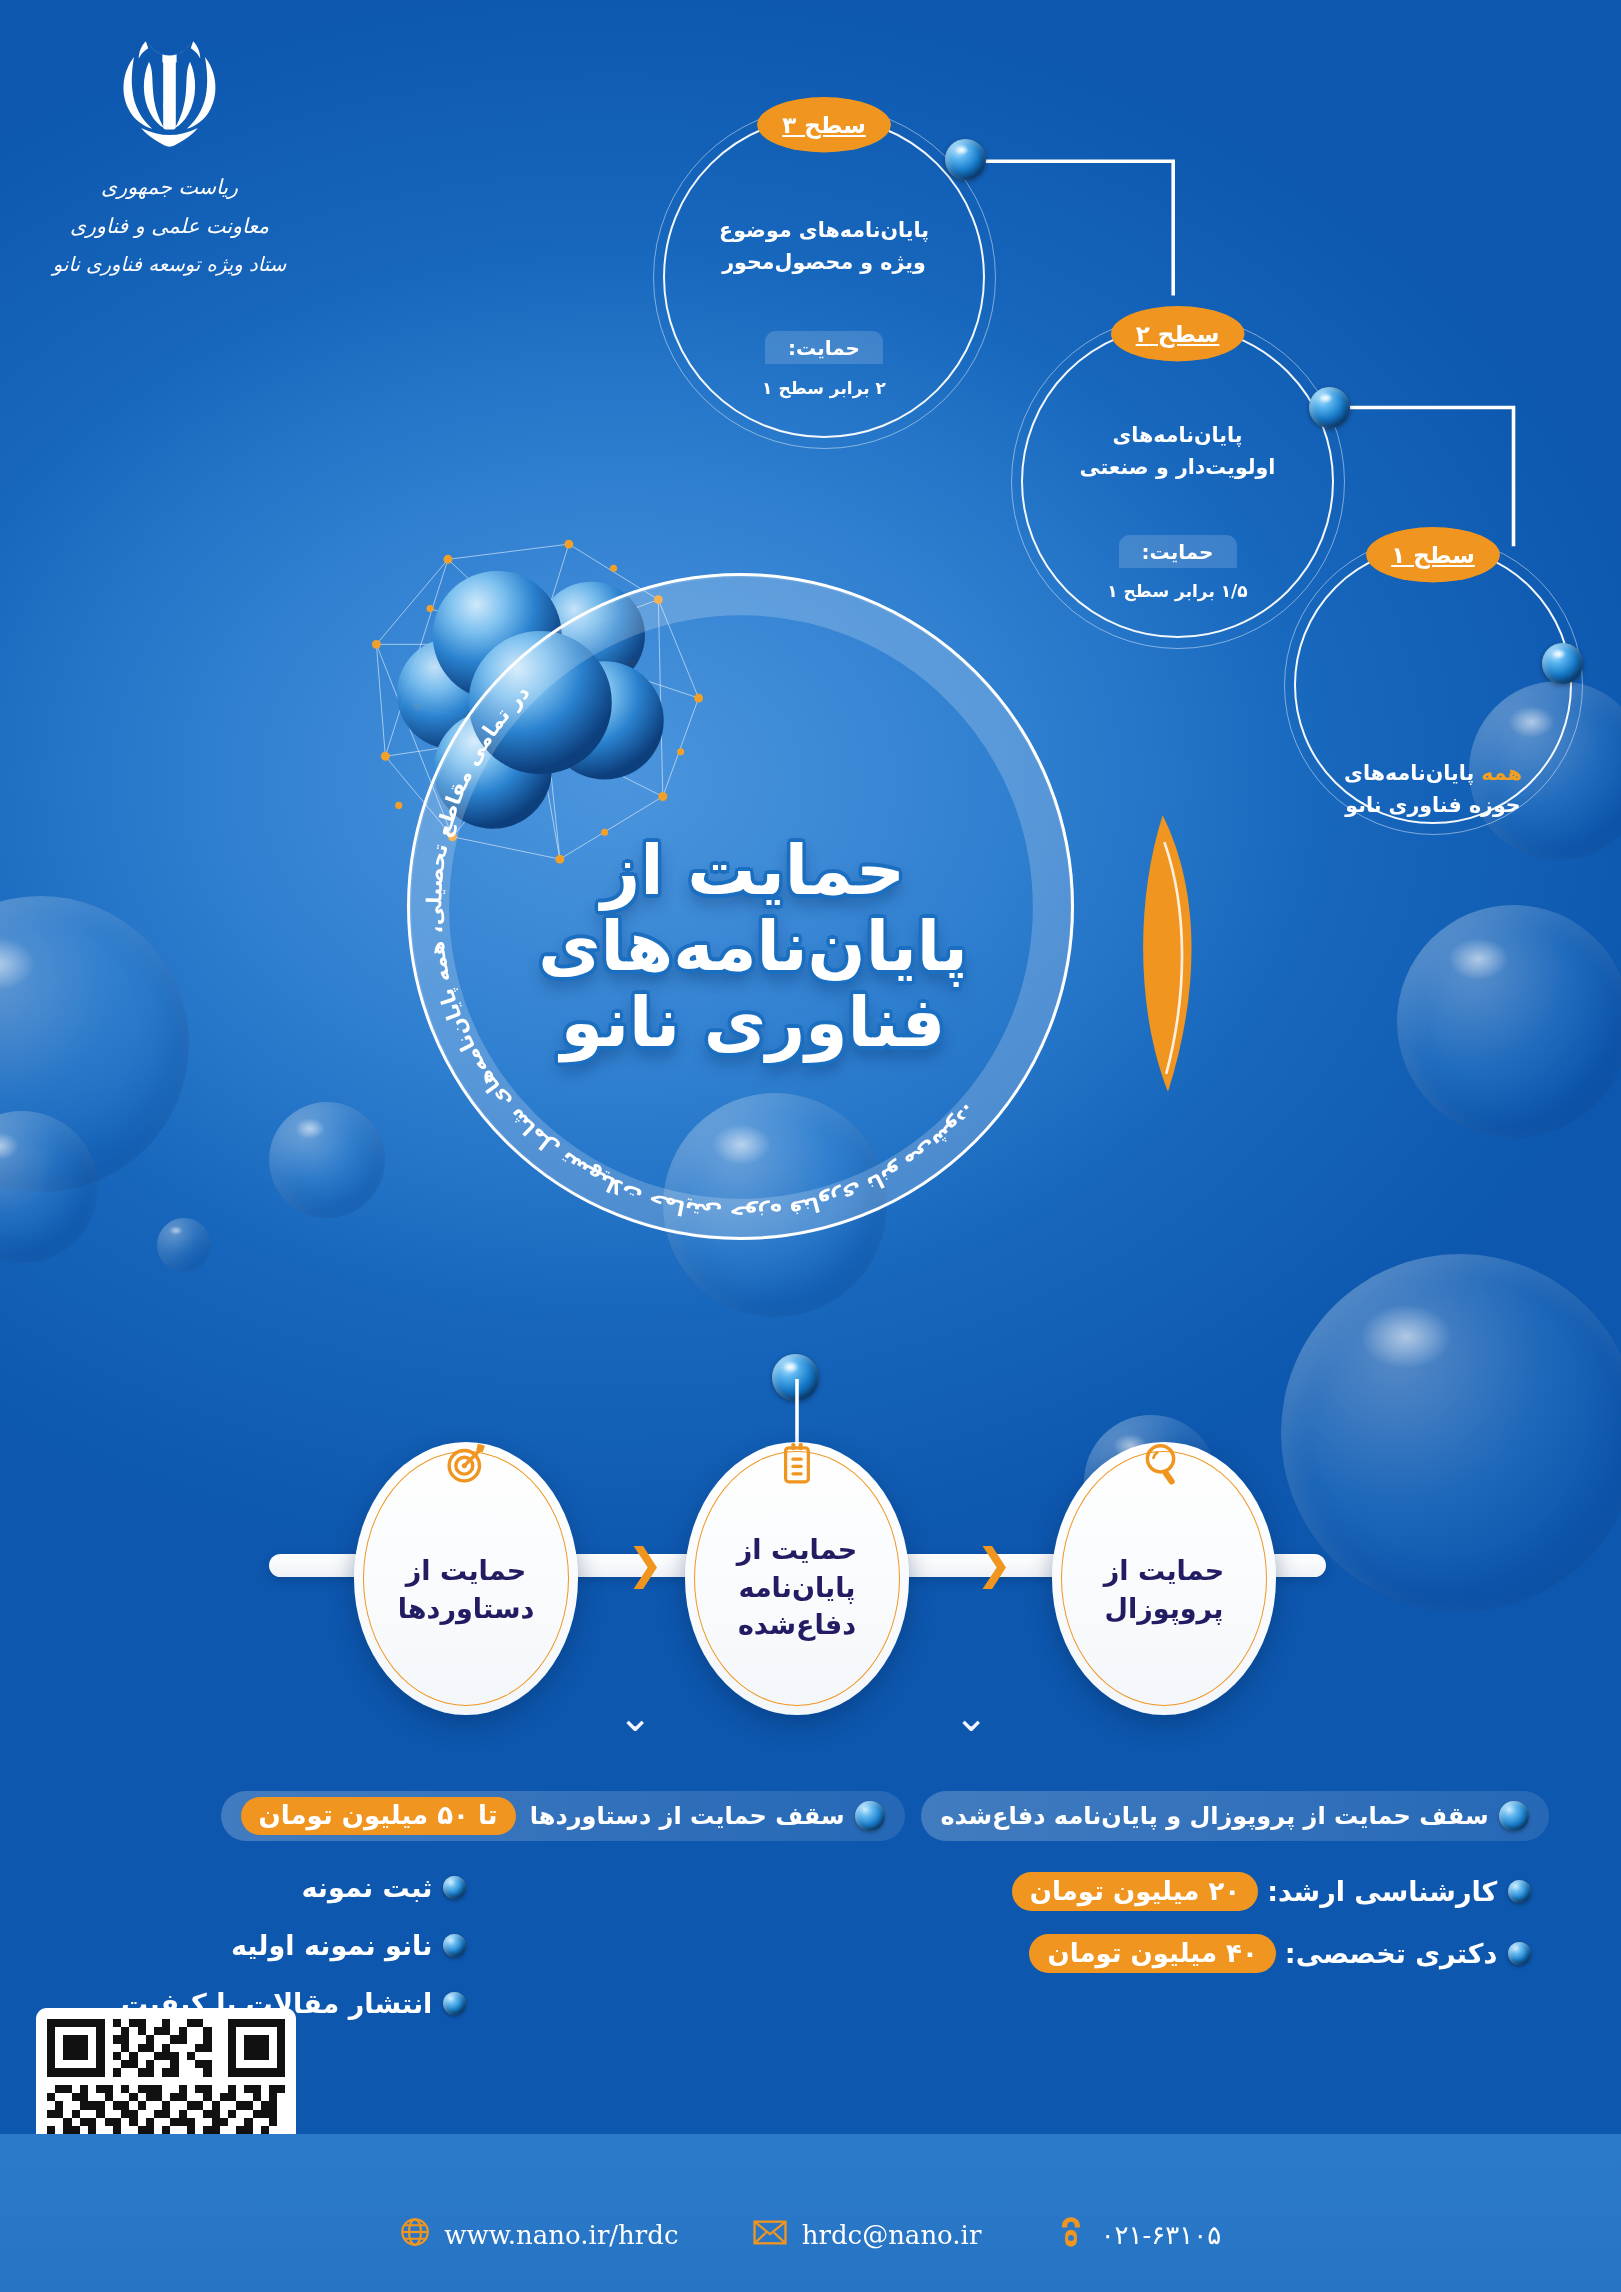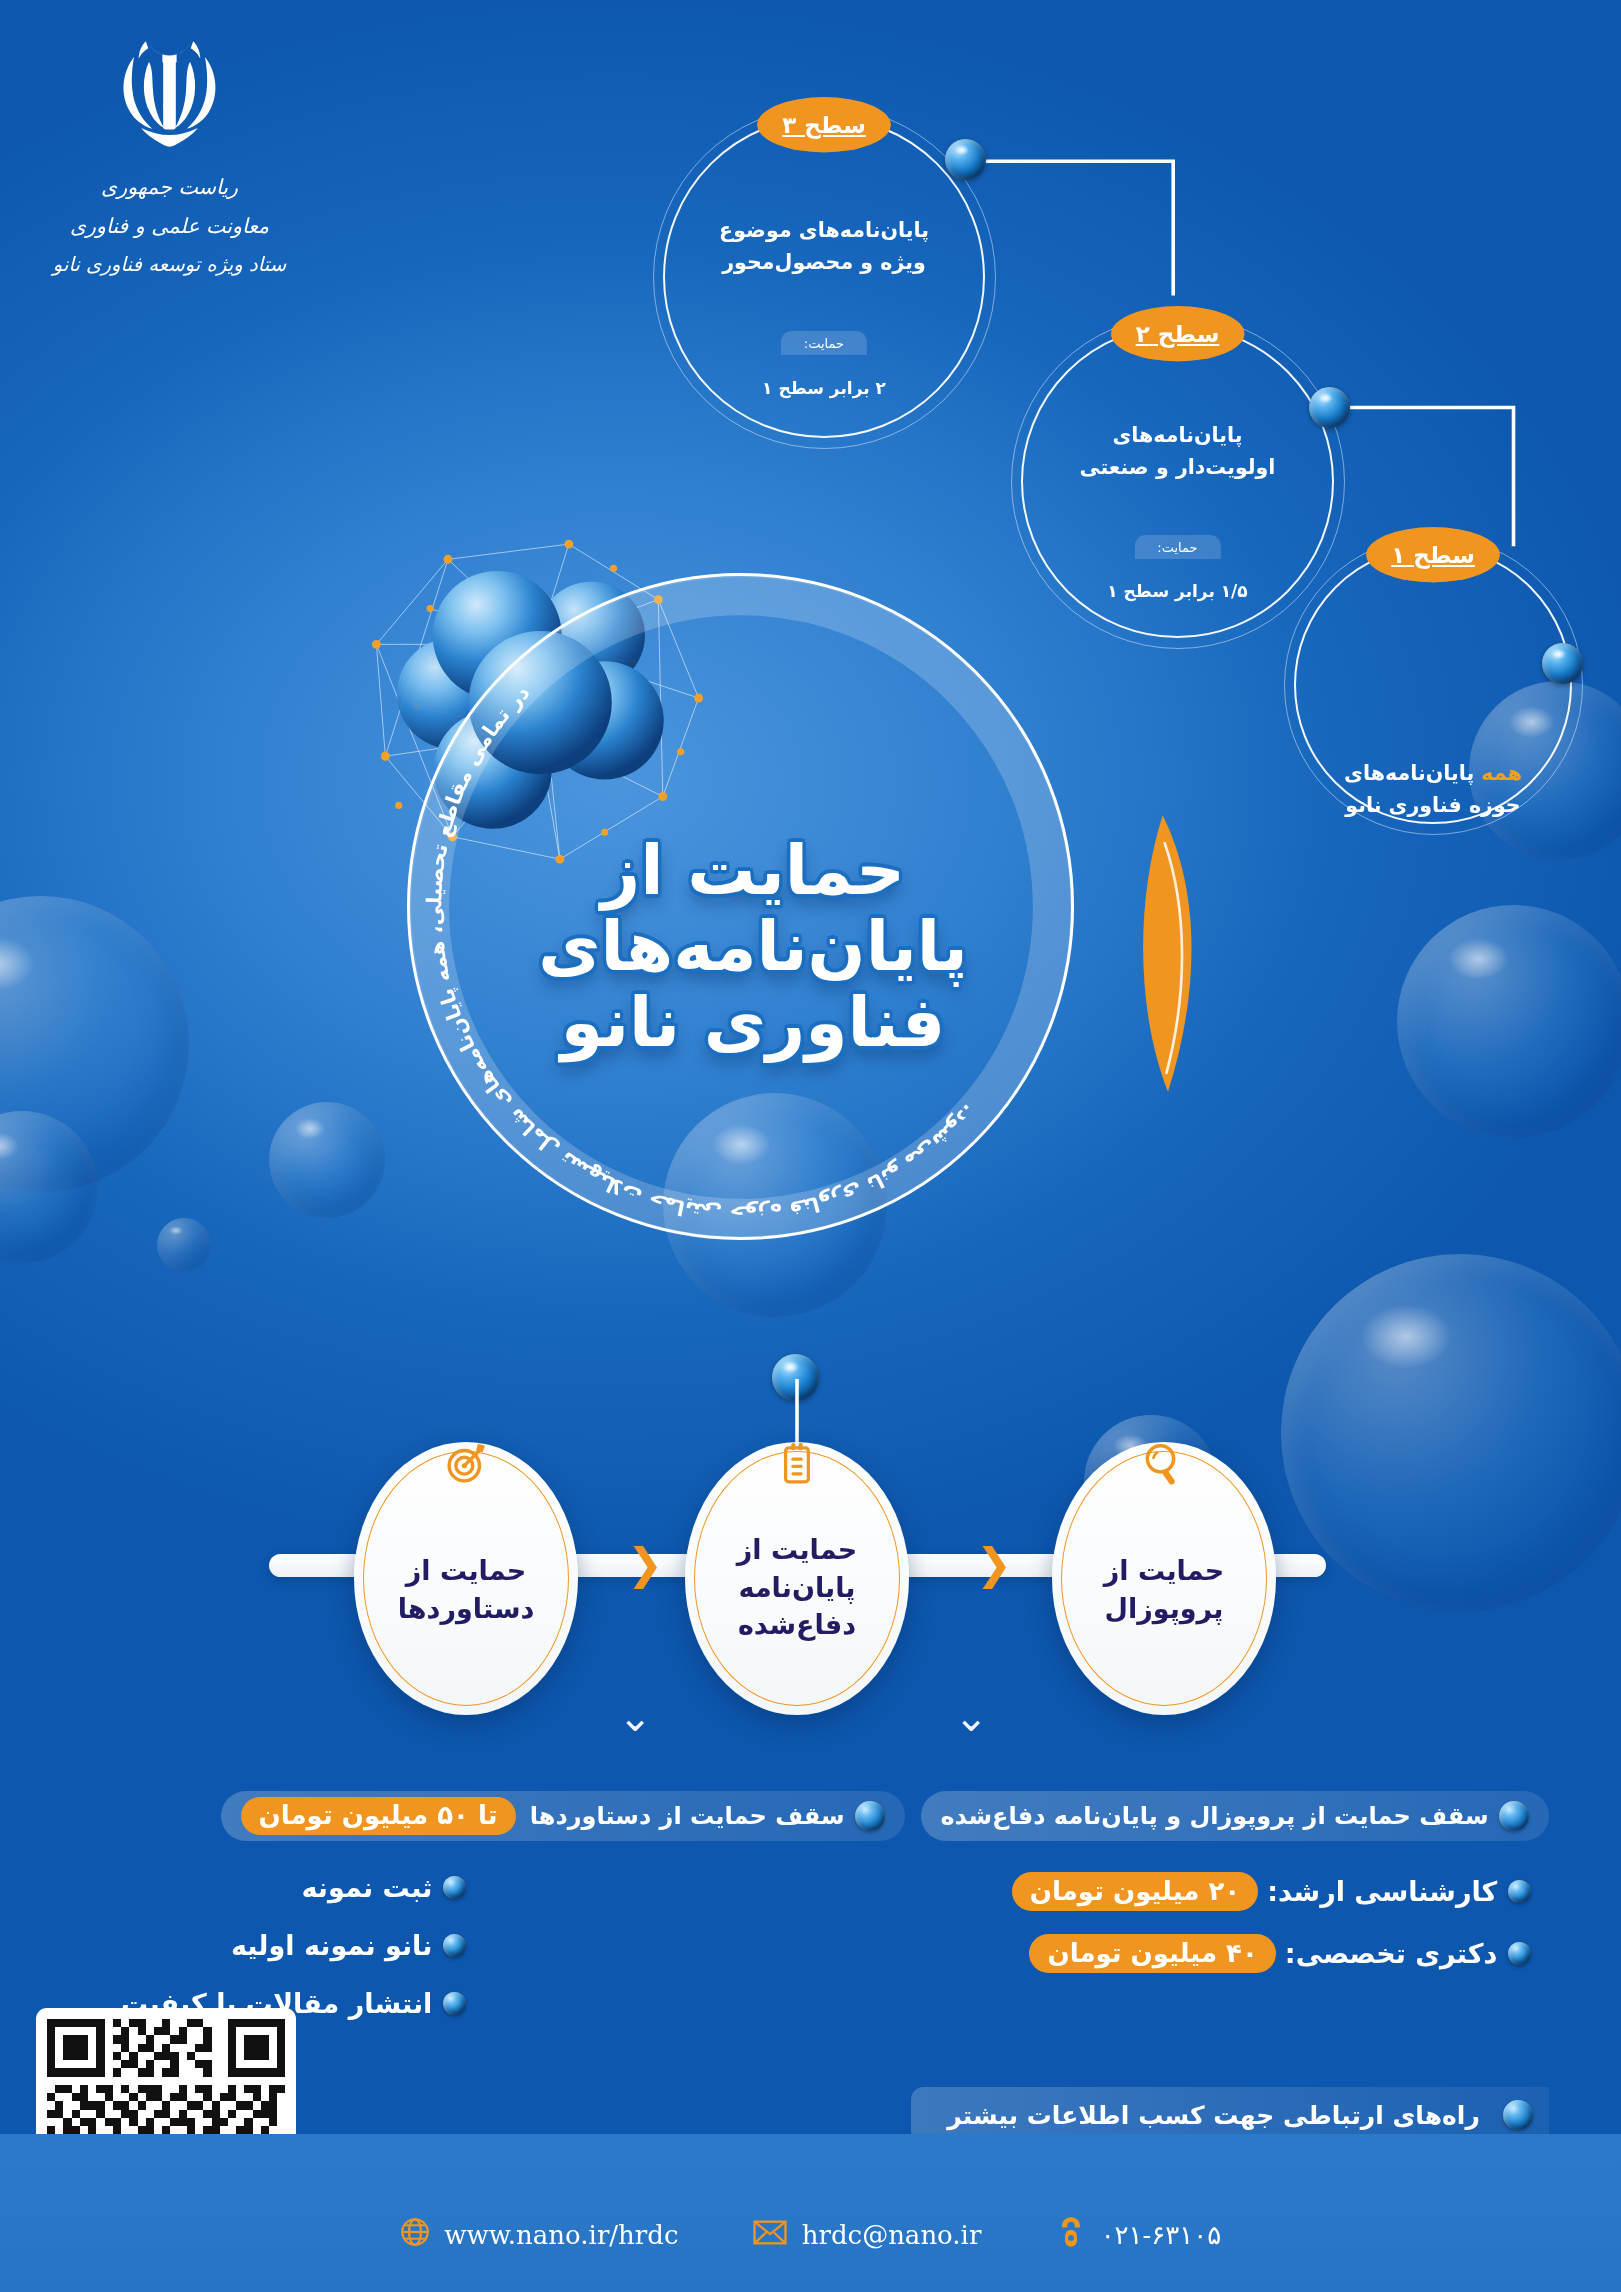--- a/index.html
+++ b/index.html
@@ -48,21 +48,21 @@
   .lvl .badge{
         position:absolute; top:-21.5px; left:50%; transform:translateX(-50%);
         width:134px; height:56px; background:#f0951f; color:#fff;
         border-radius:50%/50%; display:flex; align-items:center; justify-content:center;
         font-size:23px; font-weight:bold; letter-spacing:0.4px;
         clip-path:ellipse(50% 50% at 50% 50%);text-decoration:underline; }
   .lvl .ltext{ color:#fff; font-size:20.6px; font-weight:bold; line-height:1.55; text-align:center; }
   .lvl .orange-word{ color:#f5a01f; }
   .lvl .support-box{ position:absolute; left:50%; transform:translateX(-50%);
         background:rgba(255,255,255,.16); border-radius:10.7px 10.7px 0 0;
-        padding:5.4px 23px 3.6px; color:#fff; font-size:13px; font-weight:normal; text-align:center;}
+        padding:5.4px 23px 3.6px; color:#fff; font-size:20px; font-weight:bold; text-align:center;}
   .lvl .support-val{ position:absolute; left:50%; transform:translateX(-50%);
         color:#fff; font-size:17px; font-weight:bold; white-space:nowrap; }
   .lvl .orbit{ position:absolute; inset:-12.5px; border-radius:50%;
         border:0.9px solid rgba(255,255,255,.45); }
 
   
   .conn{ position:absolute; border-color:rgba(255,255,255,.9); }
 
   
   .main-ring{ position:absolute; left:407px; top:573px; width:667px; height:667px;
@@ -372,24 +372,20 @@
   </div>
   <div class="li" style="right:1155px;top:1930px;">
     <span class="marble sm"></span>
     <span>نانو نمونه اولیه</span>
   </div>
   <div class="li" style="right:1155px;top:1988px;">
     <span class="marble sm"></span>
     <span>انتشار مقالات با کیفیت</span>
   </div>
 
-  <div class="contact-head">
-    <span class="marble"></span>
-    <span>راه‌های ارتباطی جهت کسب اطلاعات بیشتر</span>
-  </div>
 
   <div class="qr">
     <svg viewBox="0 0 29 29" shape-rendering="crispEdges" aria-label="QR">
       <rect width="29" height="29" fill="#fff"></rect>
       <g fill="#111">
         <rect x="0" y="0" width="7" height="1"></rect>
           <rect x="0" y="6" width="7" height="1"></rect>
         <rect x="0" y="0" width="1" height="7"></rect>
           <rect x="6" y="0" width="1" height="7"></rect>
         <rect x="2" y="2" width="3" height="3"></rect>

